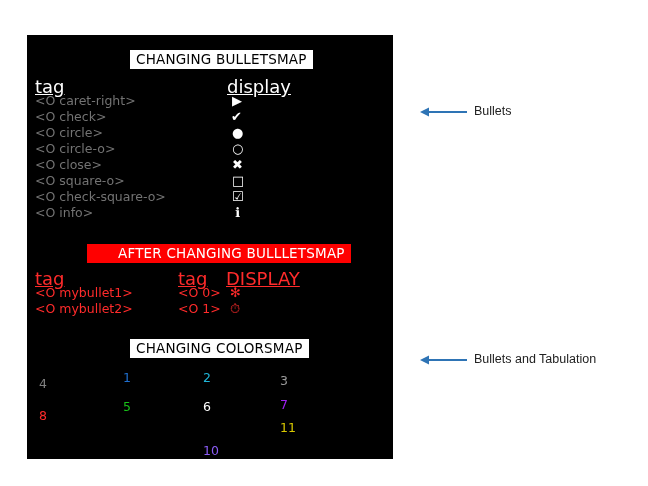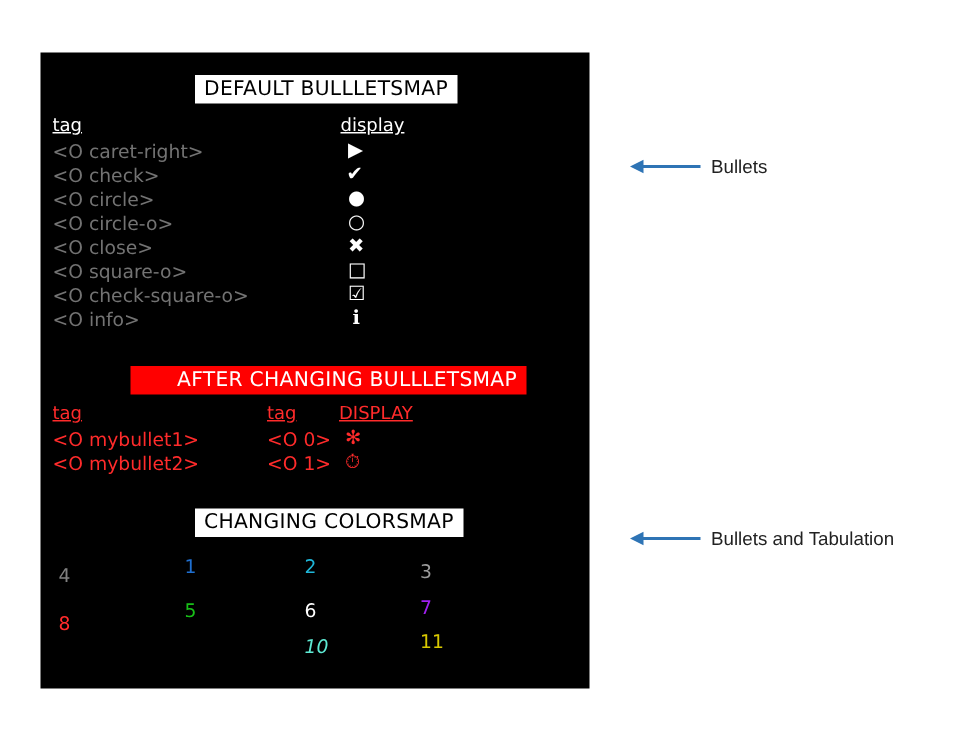--- a/index.html
+++ b/index.html
@@ -41,21 +41,21 @@
     white-space: nowrap;
     letter-spacing: 0.2px;
   }
   .banner.red {
     background: #ff0000;
     color: #ffffff;
   }
 
   .hdr {
     position: absolute;
-    font-size: 12px;
+    font-size: 18px;
     text-decoration: underline;
     white-space: nowrap;
   }
   .hdr.white { color: #ffffff; }
   .hdr.red   { color: #ff2b2b; }
 
   .row {
     position: absolute;
     white-space: nowrap;
     font-size: 12.5px;
@@ -94,21 +94,21 @@
     height: 12px;
   }
 </style>
 </head>
 <body>
 
 <div id="root">
 
   <div id="terminal">
 
-    <div class="banner" style="left:103px; top:15px;">DEFAULT BULLLETSMAP</div>
+    <div class="banner" style="left:103px; top:15px;">CHANGING BULLETSMAP</div>
 
     <div class="hdr white" style="left:8px; top:41px;">tag</div>
     <div class="hdr white" style="left:200px; top:41px;">display</div>
 
     <div class="row white" style="left:8px; top:58px;">&lt;O caret-right&gt;</div>
     <div class="glyph white" style="left:205px; top:58px;">▶</div>
 
     <div class="row white" style="left:8px; top:74px;">&lt;O check&gt;</div>
     <div class="glyph white" style="left:204px; top:74px;">✔</div>
 
@@ -149,21 +149,21 @@
     <div class="num" style="left:12px; top:341px; color:#808080;">4</div>
     <div class="num" style="left:96px; top:335px; color:#1f6fd0;">1</div>
     <div class="num" style="left:176px; top:335px; color:#1fb6d8;">2</div>
     <div class="num" style="left:253px; top:338px; color:#9a9a9a;">3</div>
 
     <div class="num" style="left:12px; top:373px; color:#ff2b2b;">8</div>
     <div class="num" style="left:96px; top:364px; color:#18c018;">5</div>
     <div class="num" style="left:176px; top:364px; color:#ffffff;">6</div>
     <div class="num" style="left:253px; top:362px; color:#a020f0;">7</div>
 
-    <div class="num" style="left:176px; top:388px; color:#5eead4;font-style:italic;">10</div>
+    <div class="num" style="left:176px; top:408px; color:#8b5cf6;">10</div>
     <div class="num" style="left:253px; top:385px; color:#d8c800;">11</div>
   </div>
 
   <div class="arrow" style="left:420px; top:104px; width:48px;">
     <svg width="48" height="12" viewBox="0 0 48 12">
       <line x1="47" y1="6" x2="7" y2="6" stroke="#2e74b5" stroke-width="2"></line>
       <polygon points="0,6 9,1.5 9,10.5" fill="#2e74b5"></polygon>
     </svg>
   </div>
   <div class="annot-label" style="left:474px; top:104px;text-align:right;">Bullets</div>

